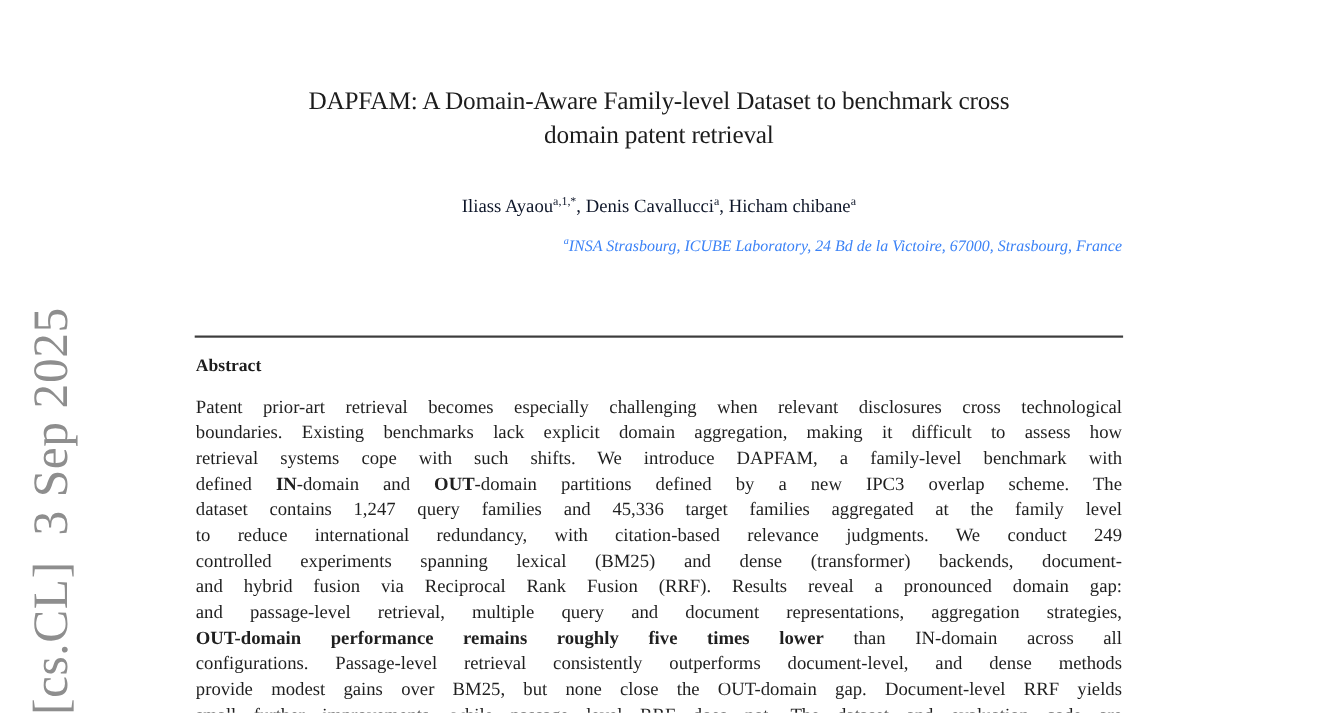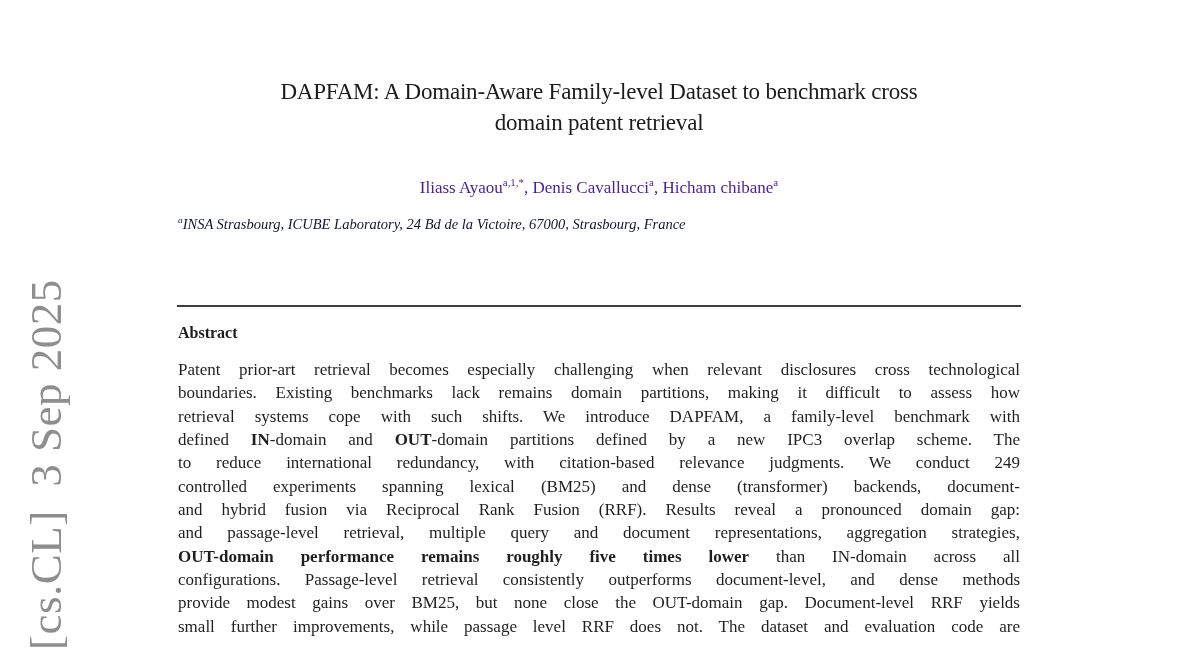--- a/index.html
+++ b/index.html
@@ -19,26 +19,26 @@
 
   .title {
     position: absolute; top: 76px; left: 178px; width: 842px;
     margin: 0; font-size: 23px; line-height: 31px; font-weight: normal;
     text-align: center; letter-spacing: -0.2px; color: #1c1c1c;
   }
   .title .tline { display: block; white-space: nowrap; }
 
   .authors {
     position: absolute; top: 177px; left: 178px; width: 842px;
-    font-size: 17px; line-height: 22px; text-align: center; color: #4c1d95;
+    font-size: 17px; line-height: 22px; text-align: center; color: #0f172a;
   }
   .affiliation {
     position: absolute; top: 215px; left: 178px; width: 842px;
     font-size: 14.5px; line-height: 18px; font-style: italic;
-    text-align: left; color: #0f172a;
+    text-align: right; color: #3b82f6;
   }
   sup { font-size: 64%; line-height: 0; }
 
   .rule {
     position: absolute; top: 305px; left: 177px; width: 844px; height: 2px;
     background: #3d3d3d;
   }
   .abs-heading {
     position: absolute; top: 324px; left: 178px;
     font-size: 16px; font-weight: bold; color: #1c1c1c;
@@ -69,23 +69,24 @@
   <div class="authors"><span>Iliass Ayaou</span><sup>a,1,*</sup><span>, Denis Cavallucci</span><sup>a</sup><span>, Hicham chibane</span><sup>a</sup></div>
 
   <div class="affiliation"><sup>a</sup><span>INSA Strasbourg, ICUBE Laboratory, 24 Bd de la Victoire, 67000, Strasbourg, France</span></div>
 
   <div class="rule"></div>
 
   <div class="abs-heading">Abstract</div>
 
   <div class="abs-body" id="abs-body">
       <div class="line"><span>Patent prior-art retrieval becomes especially challenging when relevant disclosures cross technological</span></div>
-      <div class="line"><span>boundaries. Existing benchmarks lack remains domain partitions, making it difficult to assess how</span></div>
+      <div class="line"><span>boundaries. Existing benchmarks lack explicit domain aggregation, making it difficult to assess how</span></div>
       <div class="line"><span>retrieval systems cope with such shifts. We introduce DAPFAM, a family-level benchmark with</span></div>
       <div class="line"><span>defined </span><span class="b">IN</span><span>-domain and </span><span class="b">OUT</span><span>-domain partitions defined by a new IPC3 overlap scheme. The</span></div>
+      <div class="line"><span>dataset contains 1,247 query families and 45,336 target families aggregated at the family level</span></div>
       <div class="line"><span>to reduce international redundancy, with citation-based relevance judgments. We conduct 249</span></div>
       <div class="line"><span>controlled experiments spanning lexical (BM25) and dense (transformer) backends, document-</span></div>
       <div class="line"><span>and hybrid fusion via Reciprocal Rank Fusion (RRF). Results reveal a pronounced domain gap:</span></div>
       <div class="line"><span>and passage-level retrieval, multiple query and document representations, aggregation strategies,</span></div>
       <div class="line"><span class="b">OUT-domain performance remains roughly five times lower</span><span> than IN-domain across all</span></div>
       <div class="line"><span>configurations. Passage-level retrieval consistently outperforms document-level, and dense methods</span></div>
       <div class="line"><span>provide modest gains over BM25, but none close the OUT-domain gap. Document-level RRF yields</span></div>
       <div class="line"><span>small further improvements, while passage level RRF does not. The dataset and evaluation code are</span></div>
     </div>
 

